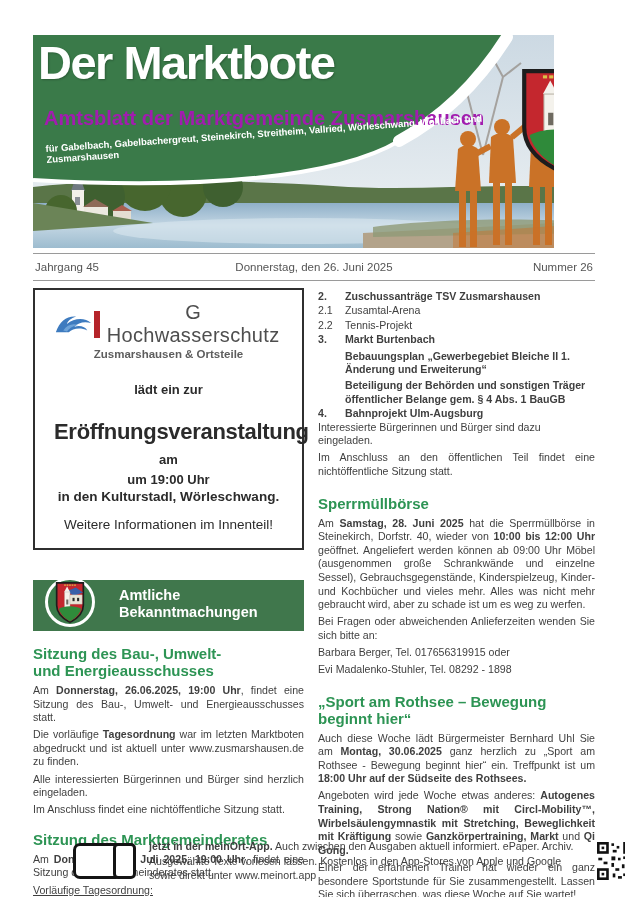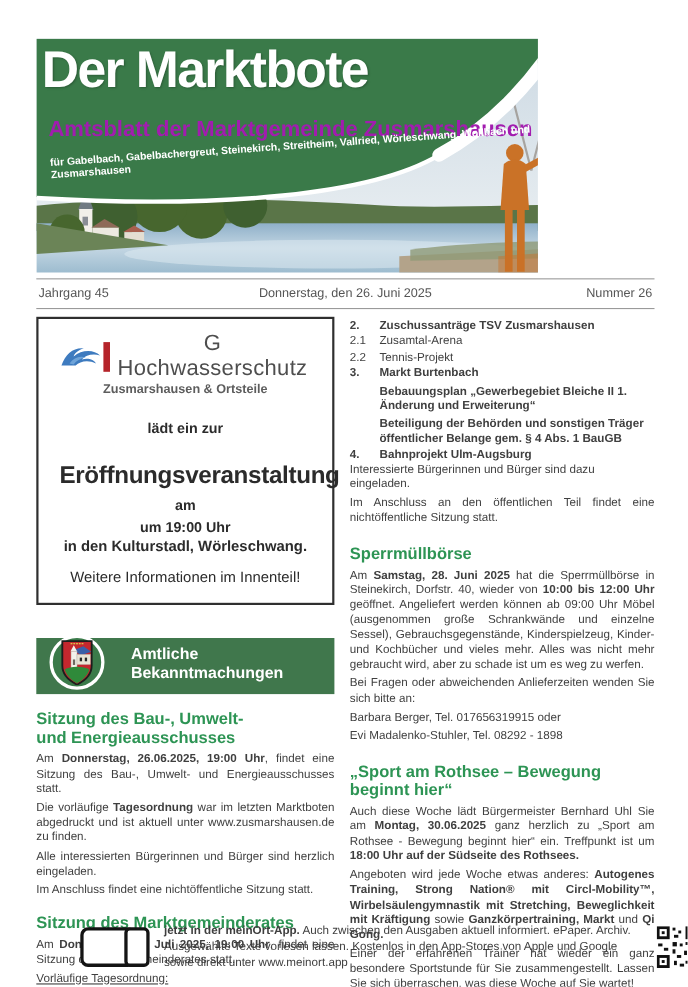--- a/index.html
+++ b/index.html
@@ -6,21 +6,21 @@
   body{
     width:625px;height:897px;position:relative;overflow:hidden;
     background:#ffffff;color:#3f3f3f;
     font-family:"Liberation Sans", sans-serif;
   }
   .b{font-weight:700;}
   .u{text-decoration:underline;}
   .page{position:absolute;left:33px;top:35px;width:562px;}
 
   
-  .masthead{position:relative;width:456px;height:213px;overflow:hidden;}
+  .masthead{position:relative;width:521px;height:213px;overflow:hidden;}
   .masthead svg{position:absolute;left:0;top:0;}
   .m-title{
     position:absolute;left:5px;top:0px;
     font-size:47px;font-weight:700;color:#fff;letter-spacing:-1.5px;
     text-shadow:1px 1px 2px rgba(0,0,0,.25);
   }
   .m-sub{position:absolute;left:11px;top:72px;font-size:20px;font-weight:700;color:#a21caf;}
   .m-tag{
     position:absolute;left:13px;top:108px;width:470px;
     font-size:9.5px;font-weight:700;color:#fff;

